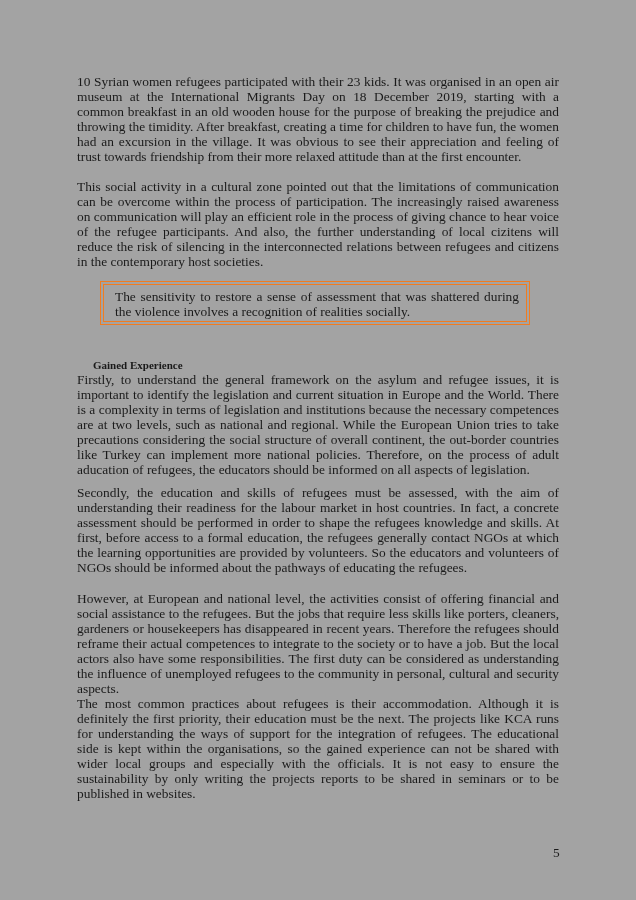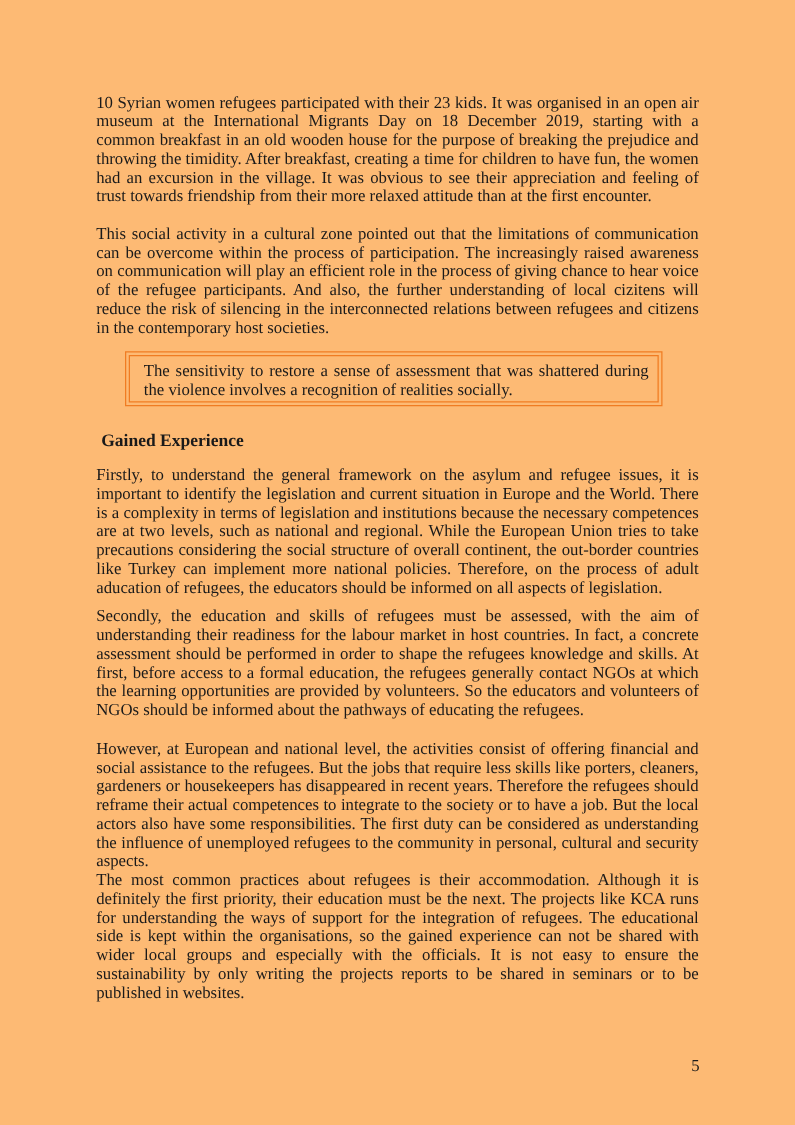--- a/index.html
+++ b/index.html
@@ -13,39 +13,39 @@
       position: relative;
       overflow: hidden;
       font-family: "Liberation Serif", "DejaVu Serif", serif;
       color: #1a1a1a;
     }
     .page {
       position: absolute;
       left: 0; top: 0;
       width: 636px;
       height: 900px;
-      background: #fdba74;
+      background: #a3a3a3;
     }
     .para {
       position: absolute;
       left: 77px;
       width: 482px;
       font-size: 13.4px;
       line-height: 15px;
       text-align: justify;
       margin: 0;
       hyphens: none;
     }
     .heading {
       position: absolute;
       left: 77px;
-      font-size: 14px;
+      font-size: 11px;
       line-height: 15px;
       font-weight: bold;
-      margin: 4px;
+      margin: 16px;
     }
     .quote-box {
       position: absolute;
       left: 100px;
       top: 281px;
       width: 430px;
       height: 44px;
       box-sizing: border-box;
       border: 4px double #f07c22;
     }

